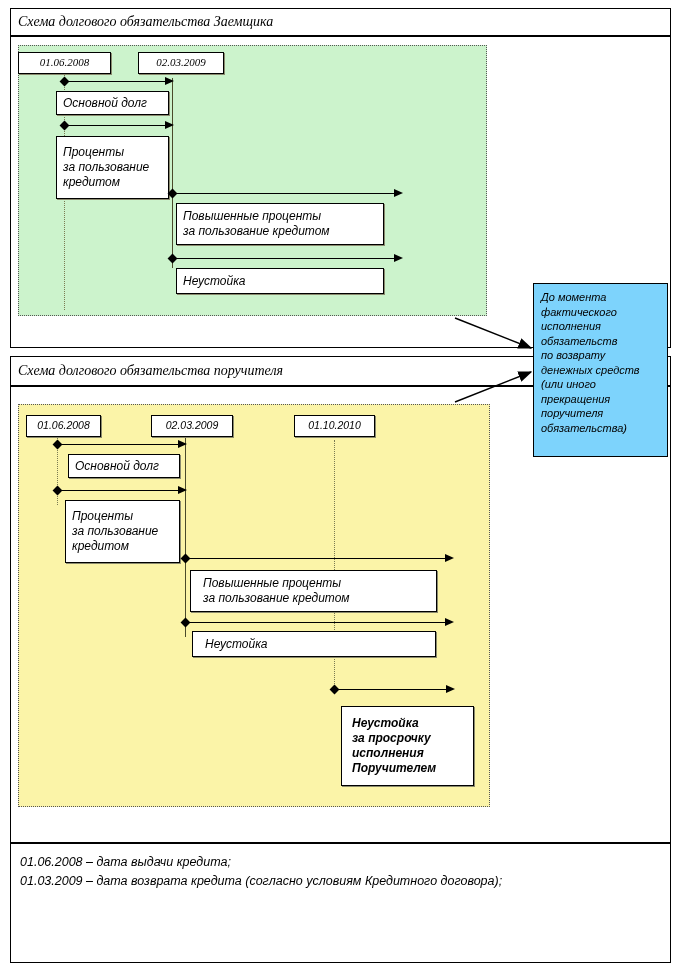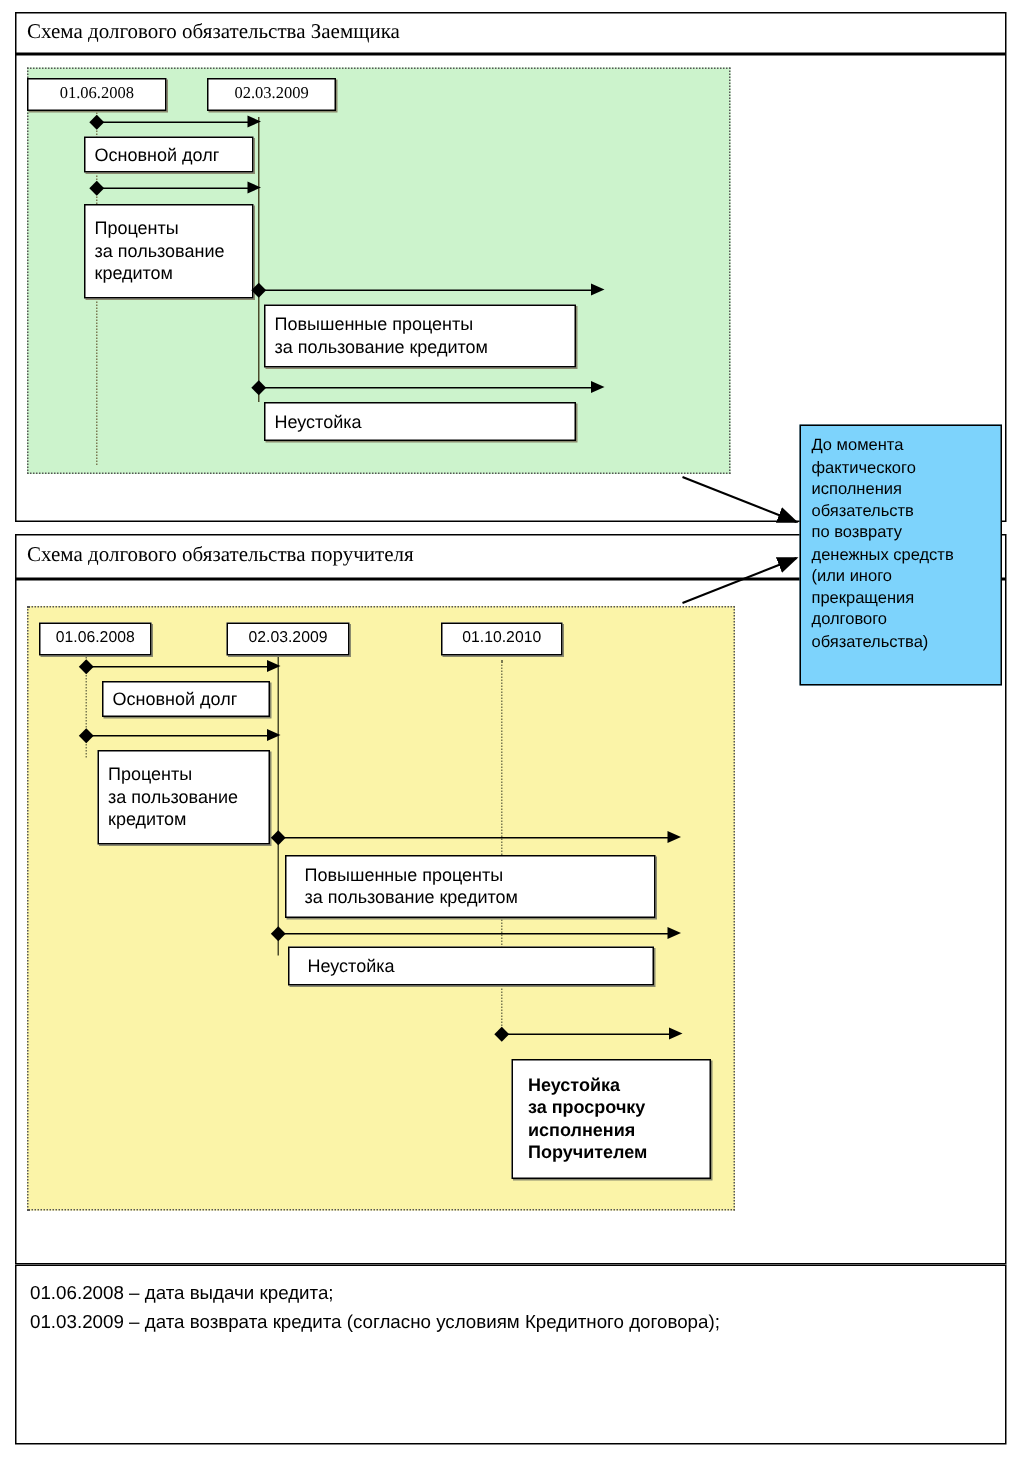--- a/index.html
+++ b/index.html
@@ -12,20 +12,21 @@
     height: 971px;
     font-family: "Liberation Sans", sans-serif;
     position: relative;
     overflow: hidden;
   }
   #stage {
     position: absolute;
     left: 0; top: 0;
     width: 681px;
     height: 895px;
+    font-style: italic;
   }
   .abs { position: absolute; box-sizing: border-box; }
 
   
   .frame {
     border: 1px solid #000;
     background: #ffffff;
   }
   .section-title {
     font-family: "Liberation Serif", serif;
@@ -234,21 +235,21 @@
 
   <div class="abs note-orange" style="left:533px; top:283px; width:135px; height:174px;">
     <span class="ln">До момента</span>
     <span class="ln">фактического</span>
     <span class="ln">исполнения</span>
     <span class="ln">обязательств</span>
     <span class="ln">по возврату</span>
     <span class="ln">денежных средств</span>
     <span class="ln">(или иного</span>
     <span class="ln">прекращения</span>
-    <span class="ln">долгового</span>
+    <span class="ln">поручителя</span>
     <span class="ln">обязательства)</span>
   </div>
 
   <svg class="connector" width="681" height="971" style="pointer-events:none;">
     <defs>
       <marker id="ah" markerWidth="10" markerHeight="8" refX="9" refY="4" orient="auto">
         <path d="M0,0 L10,4 L0,8 z" fill="#000"></path>
       </marker>
     </defs>
     <line x1="455" y1="318" x2="531" y2="348" stroke="#000" stroke-width="1.4" marker-end="url(#ah)"></line>

